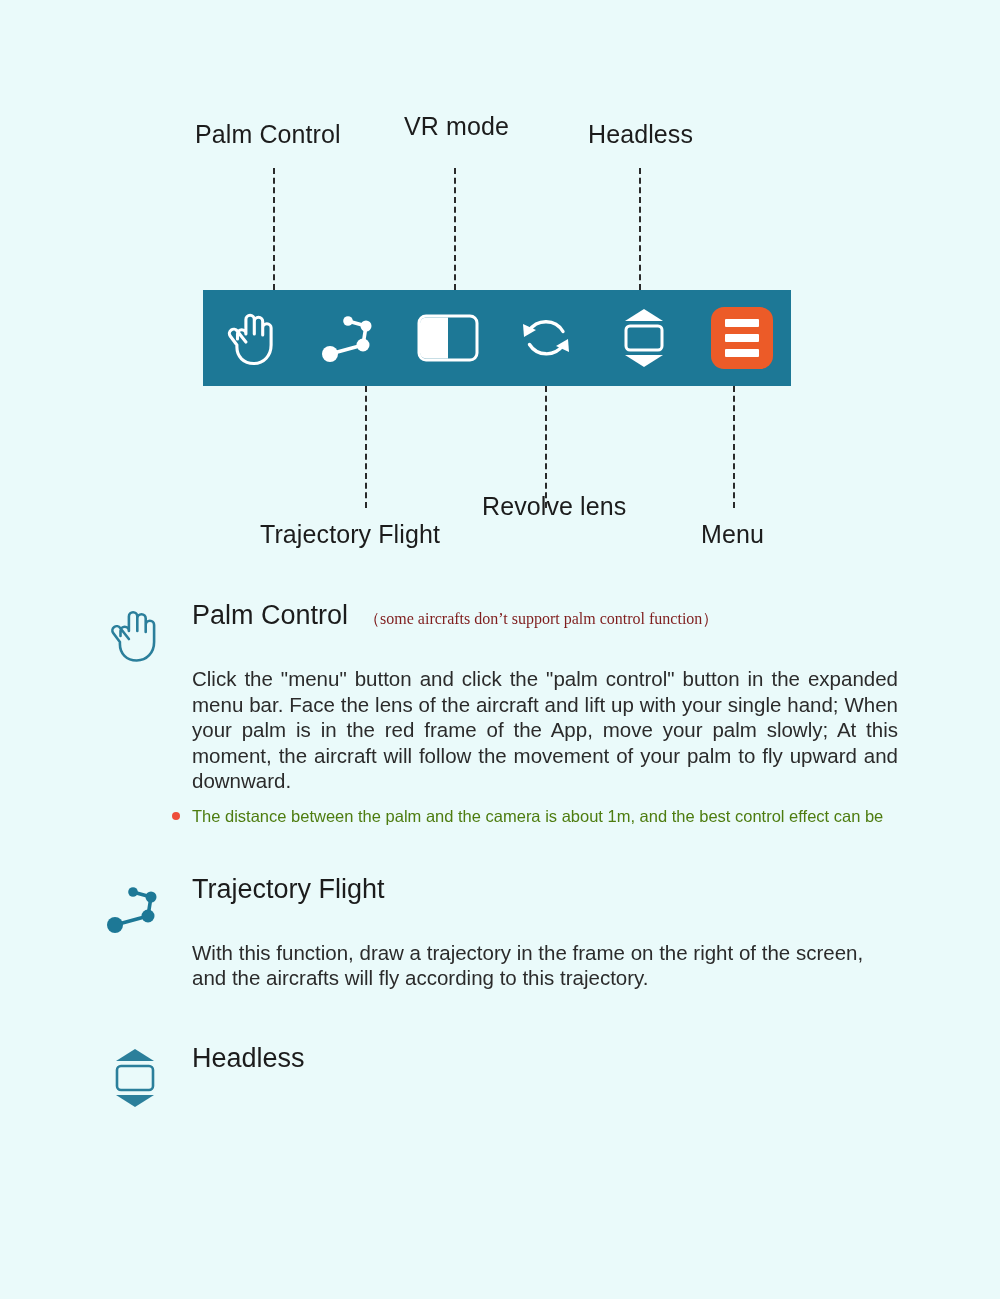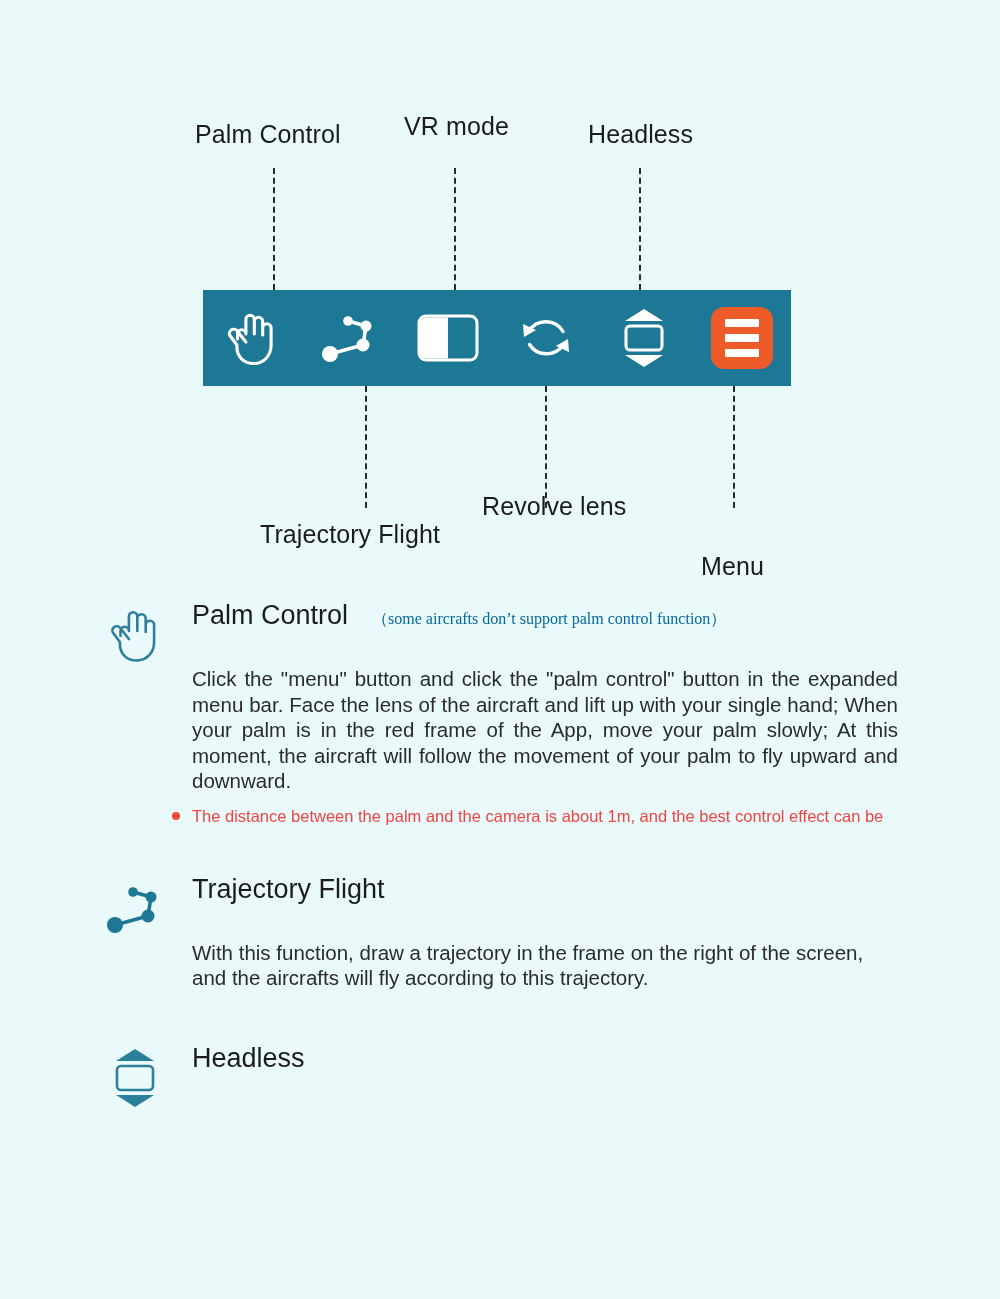--- a/index.html
+++ b/index.html
@@ -108,22 +108,22 @@
   .sec-title {
     font-size: 27px;
     color: #1c1c1c;
     font-weight: 400;
     white-space: nowrap;
   }
 
   .sec-note {
     font-family: "Liberation Serif", serif;
     font-size: 16px;
-    color: #0369a1;
-    margin-left: 24px;
+    color: #7f1d1d;
+    margin-left: 16px;
     white-space: nowrap;
   }
 
   .sec-body {
     font-size: 20.5px;
     line-height: 25.5px;
     color: #2b2b2b;
     width: 706px;
     margin-top: 14px;
     text-align: justify;
@@ -131,21 +131,21 @@
   }
   .sec-body.nojust { text-align: left; }
 
   .bullet-note {
     position: relative;
     margin-top: 12px;
     margin-left: -28px;
     padding-left: 28px;
     font-size: 16.5px;
     line-height: 20px;
-    color: #ef4444;
+    color: #4d7c0f;
     width: 760px;
   }
   .bullet-note::before {
     content: "";
     position: absolute;
     left: 8px;
     top: 6px;
     width: 8px;
     height: 8px;
     border-radius: 50%;
@@ -219,21 +219,21 @@
       <div class="menu-square">
         <i></i>
         <i></i>
         <i></i>
       </div>
     </div>
   </div>
 
   <div class="callout-label" style="left:260px; top:520px;">Trajectory Flight</div>
   <div class="callout-label" style="left:482px; top:492px;">Revolve lens</div>
-  <div class="callout-label" style="left:701px; top:552px;">Menu</div>
+  <div class="callout-label" style="left:701px; top:520px;">Menu</div>
 </div>
 
 <div class="sections">
 
   <div class="section s-palm">
     <div class="sec-icon">
       <svg width="56" height="58" viewBox="0 0 56 58">
         <path d="M13.5 30 L13.5 25 a4.2 4.2 0 0 1 8.4 0 M21.9 25 L21.9 10.5 a4.2 4.2 0 0 1 8.4 0 L30.3 25 M30.3 12.5 a4.2 4.2 0 0 1 8.4 0 L38.7 26 M38.7 19 a4.2 4.2 0 0 1 8.4 0 L47.1 36 c0 10.5 -7.2 18.5 -17.4 18.5 c-10.2 0 -16.8 -7 -16.8 -16.5 L12.9 36 L6.2 27 a4.3 4.3 0 0 1 7 -5 L21.9 33" fill="none" stroke="#2b7f9b" stroke-width="2.6" stroke-linecap="round" stroke-linejoin="round"></path>
       </svg>
     </div>

